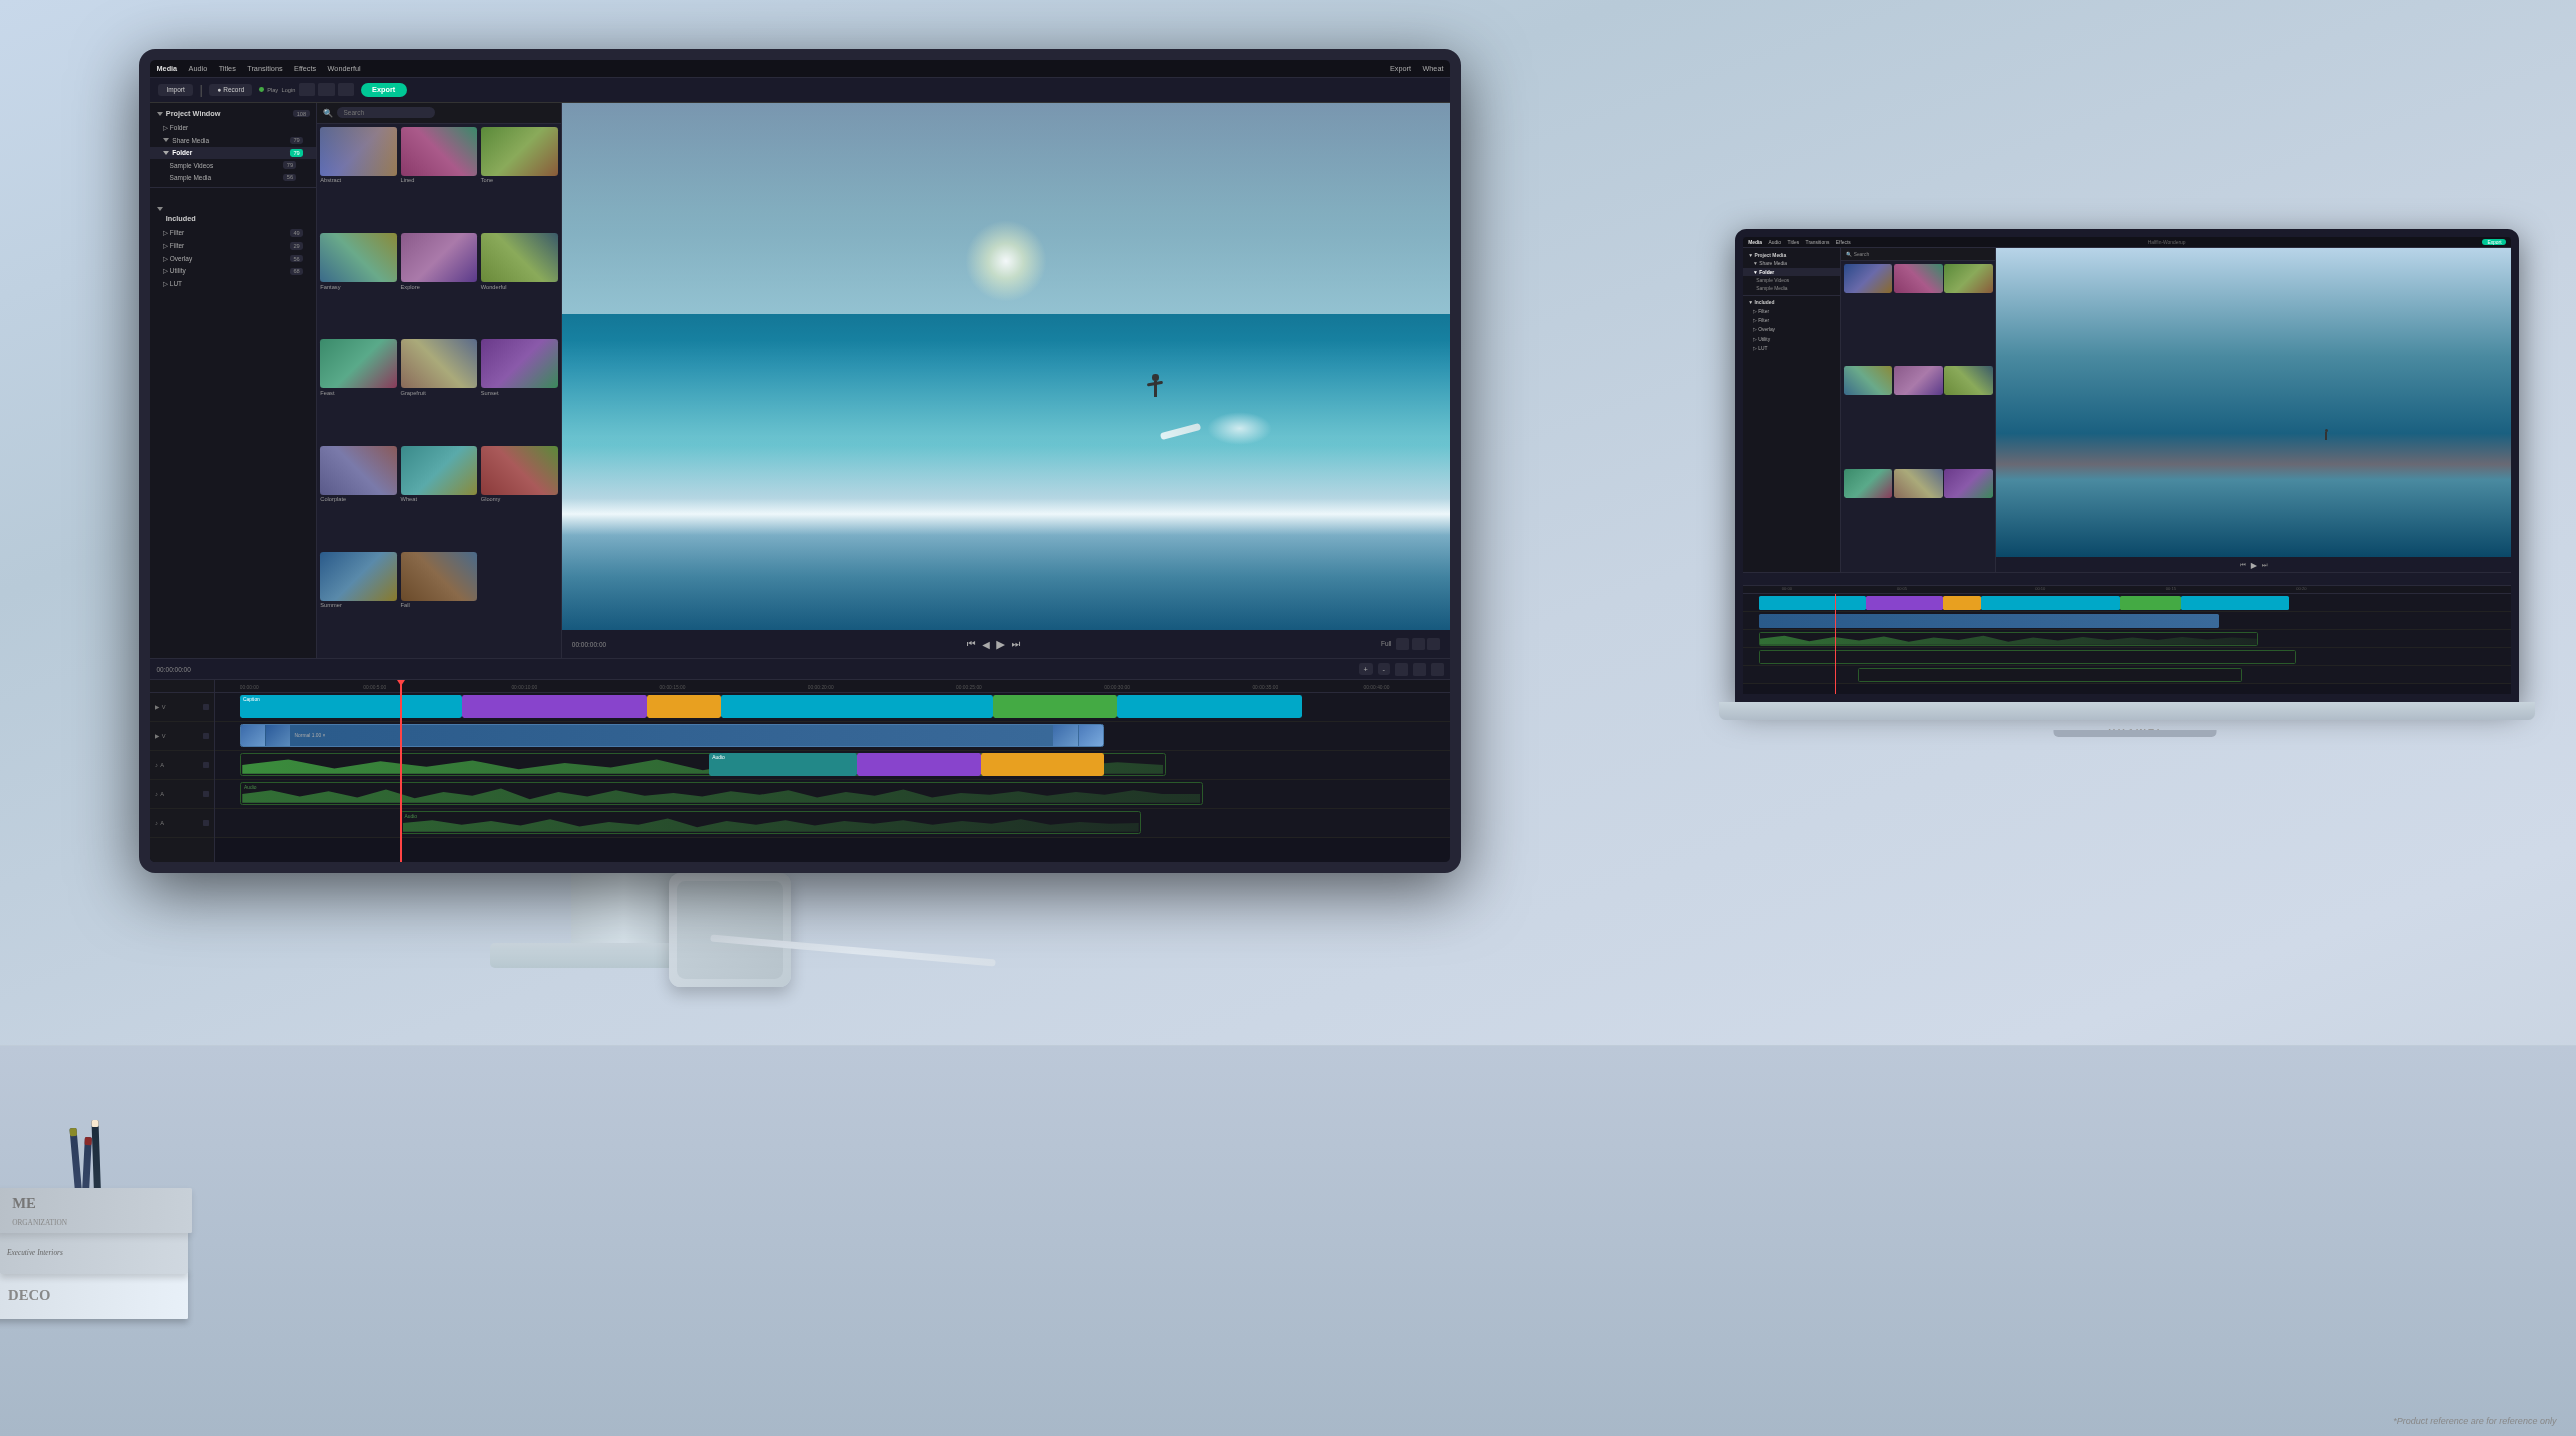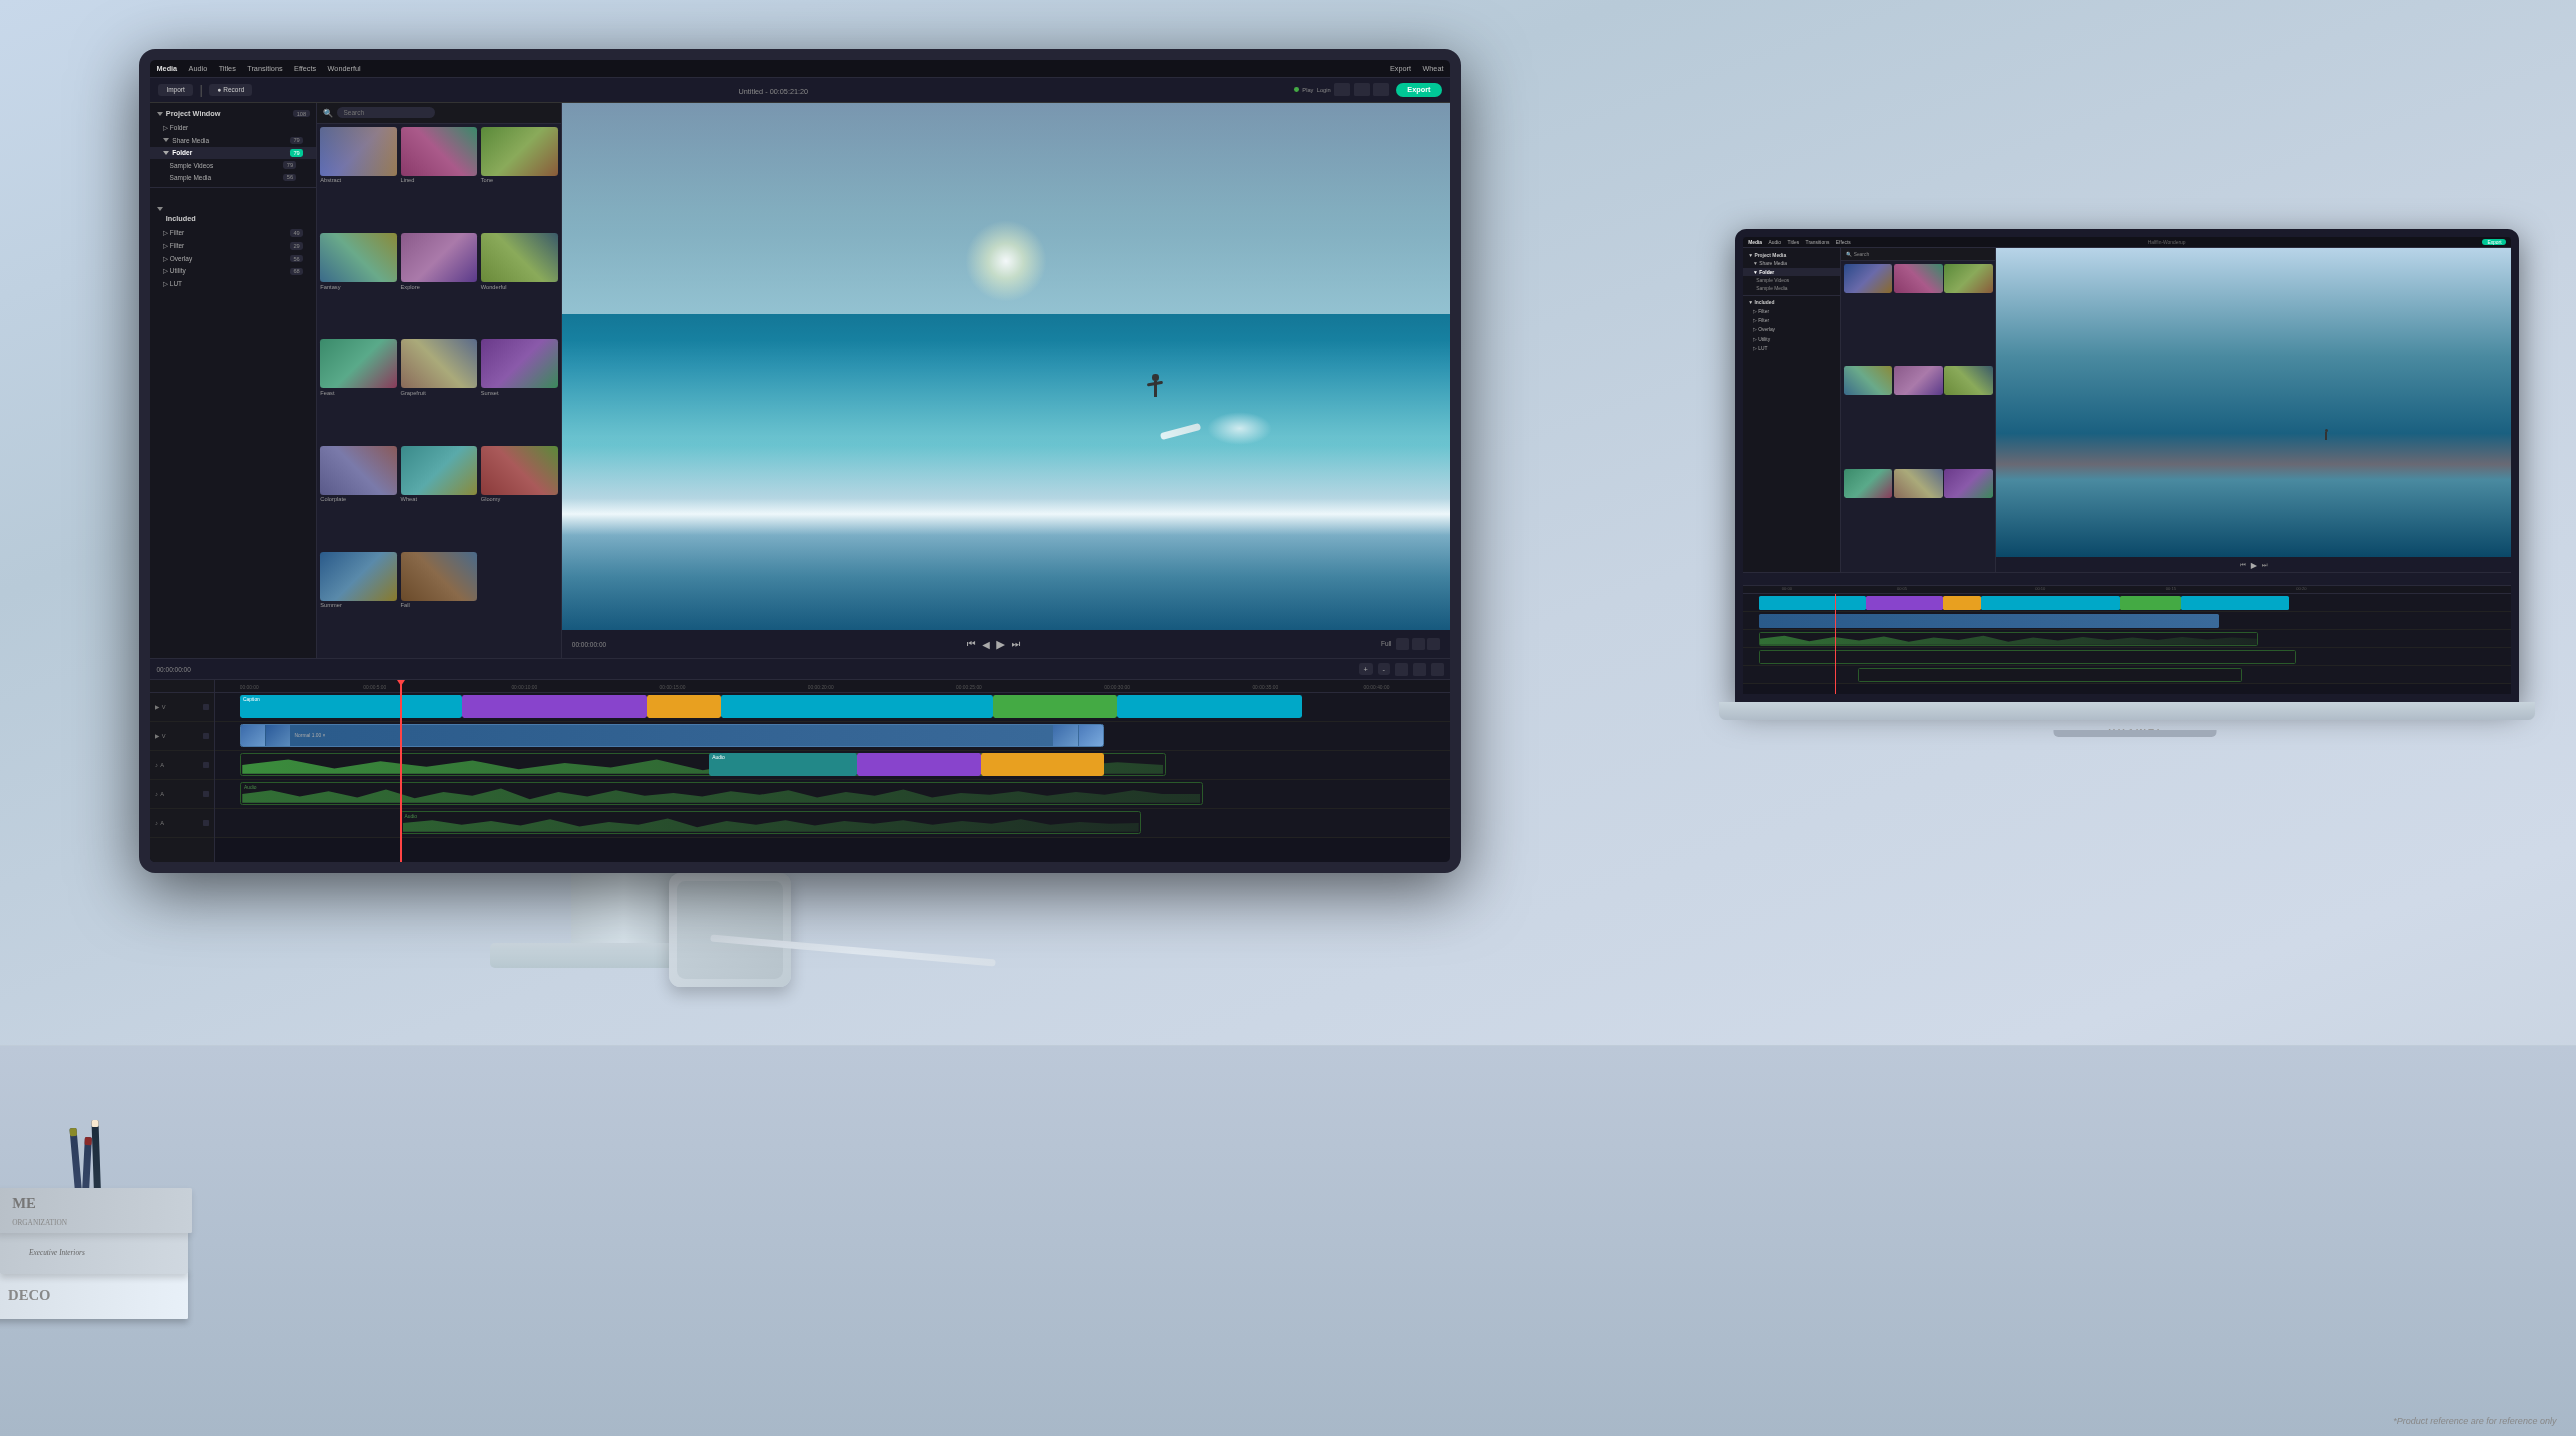--- a/index.html
+++ b/index.html
@@ -44,23 +44,20 @@
       <span style="font-size:7.3px;color:#aaa;cursor:pointer;">Wonderful</span>
       <div style="flex:1;"></div>
       <span style="font-size:7.3px;color:#aaa;cursor:pointer;">Export</span>
       <span style="font-size:7.3px;color:#aaa;cursor:pointer;">Wheat</span>
     </div>
 
     <div style="height:24.5px;background:#1a1a2a;display:flex;align-items:center;padding:0 8.2px;gap:6.5px;border-bottom:0.8px solid #333;flex-shrink:0;">
       <button style="background:#2a2a3a;border:none;color:#ccc;font-size:6.5px;padding:2.4px 8.2px;border-radius:3.3px;cursor:pointer;">Import</button>
       <span style="color:#555;">|</span>
       <button style="background:#2a2a3a;border:none;color:#ccc;font-size:6.5px;padding:2.4px 8.2px;border-radius:3.3px;cursor:pointer;">● Record</button>
-      <div style="flex:1;text-align:center;">
-        <span style="font-size:7.3px;color:#888;">Untitled - 00:05:21:20</span>
-      </div>
       <div style="display:flex;gap:3.3px;align-items:center;">
         <div style="width:4.9px;height:4.9px;background:#44aa44;border-radius:50%;"></div>
         <span style="font-size:5.7px;color:#888;">Play</span>
         <span style="font-size:5.7px;color:#888;">Login</span>
         <div style="width:16.3px;height:13px;background:#2a2a3a;border-radius:1.6px;"></div>
         <div style="width:16.3px;height:13px;background:#2a2a3a;border-radius:1.6px;"></div>
         <div style="width:16.3px;height:13px;background:#2a2a3a;border-radius:1.6px;"></div>
       </div>
       <button style="background:#00c896;border:none;color:#fff;font-size:7.3px;padding:2.4px 11.4px;border-radius:9.8px;cursor:pointer;font-weight:bold;">Export</button>
     </div>
@@ -533,21 +530,21 @@
   </div>
 </div>
 
 <div style="position:absolute;left:-8.2px;bottom:118px;width:245px;height:180px;">
 
   <div style="position:absolute;bottom:0;left:0;width:196px;height:49px;background:linear-gradient(90deg,#d8e0e8,#e8f0f8);border-radius:1.6px;box-shadow:0 3.3px 6.5px rgba(0,0,0,0.2);">
     <div style="position:absolute;top:50%;left:16.3px;transform:translateY(-50%);font-size:14.7px;font-weight:bold;color:#888;font-family:Georgia,serif;">DECO</div>
   </div>
 
   <div style="position:absolute;bottom:45px;left:8.2px;width:188px;height:45px;background:linear-gradient(90deg,#c0c8d0,#d0d8e0);border-radius:1.6px;box-shadow:0 3.3px 6.5px rgba(0,0,0,0.15);">
-    <div style="position:absolute;top:50%;left:29px;transform:translateY(-50%);font-size:7.3px;color:#666;font-style:italic;font-family:Georgia,serif;">Executive Interiors</div>
+    <div style="position:absolute;top:50%;left:7px;transform:translateY(-50%);font-size:7.3px;color:#666;font-style:italic;font-family:Georgia,serif;">Executive Interiors</div>
   </div>
 
   <div style="position:absolute;bottom:86px;left:4.1px;width:196px;height:45px;background:linear-gradient(90deg,#b8c0c8,#c8d0d8);border-radius:1.6px;box-shadow:0 3.3px 6.5px rgba(0,0,0,0.1);">
     <div style="position:absolute;top:6.5px;left:16.3px;font-size:14.7px;font-weight:bold;color:#777;font-family:Georgia,serif;">ME</div>
     <div style="position:absolute;bottom:6.5px;left:16.3px;font-size:7.3px;color:#888;font-family:Georgia,serif;">ORGANIZATION</div>
   </div>
 </div>
 
 <div style="position:absolute;bottom:9.8px;right:19.6px;">
   <span style="font-size:9px;color:#888;font-style:italic;">*Product reference are for reference only</span>

